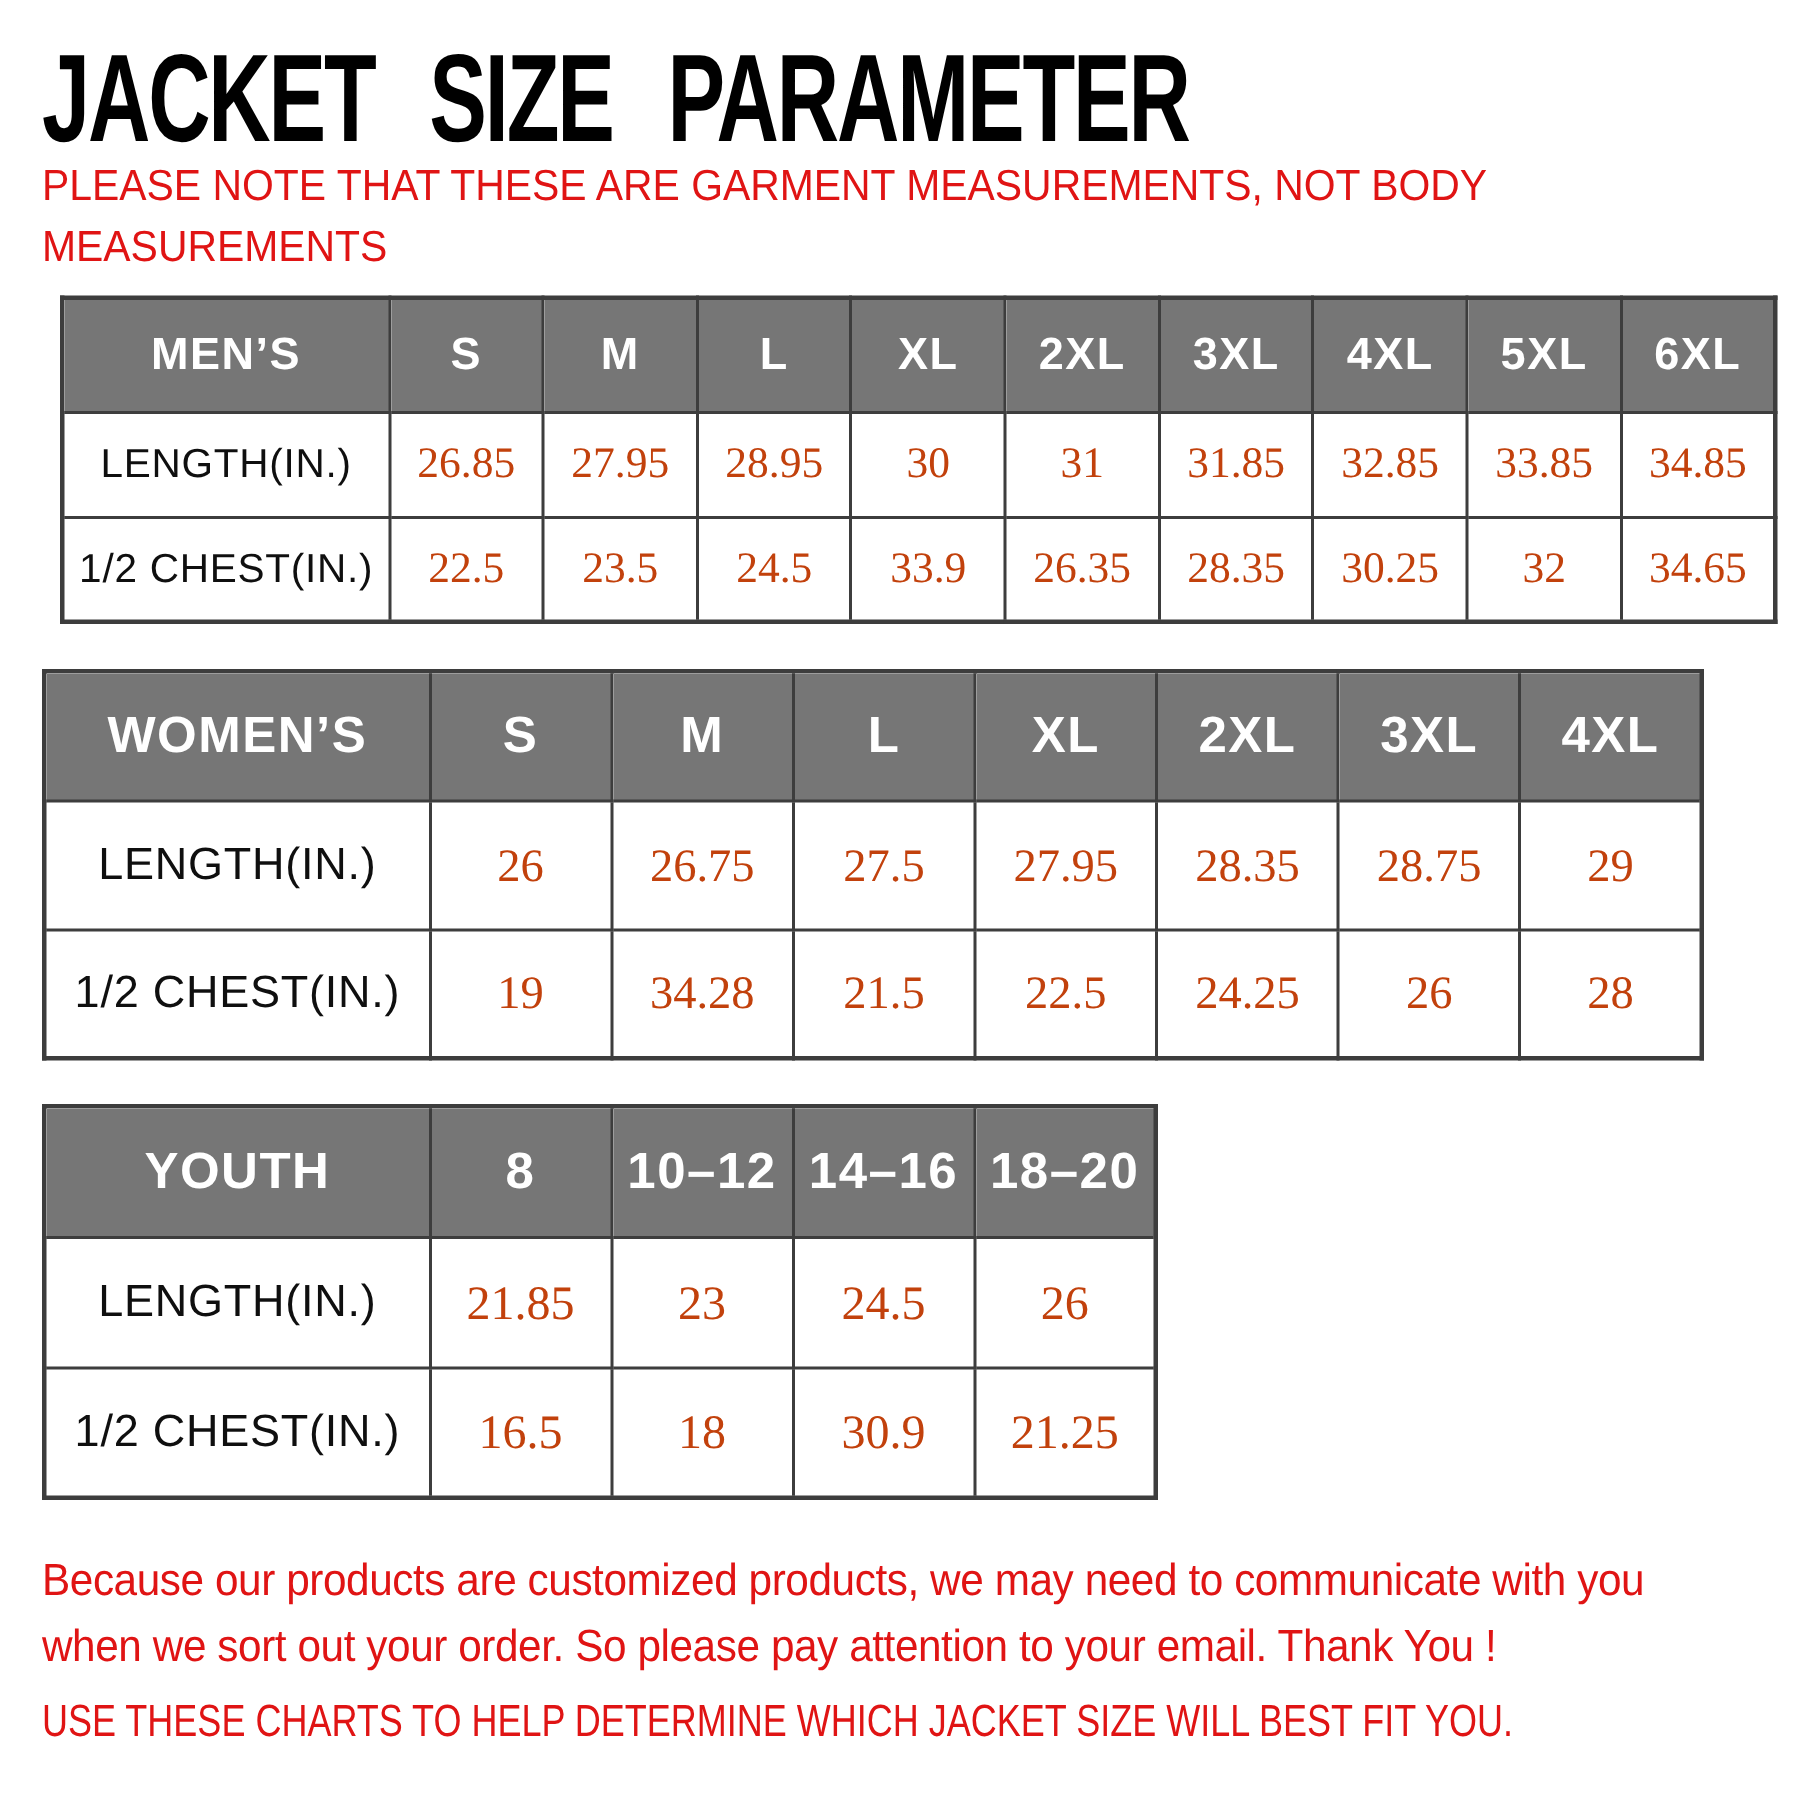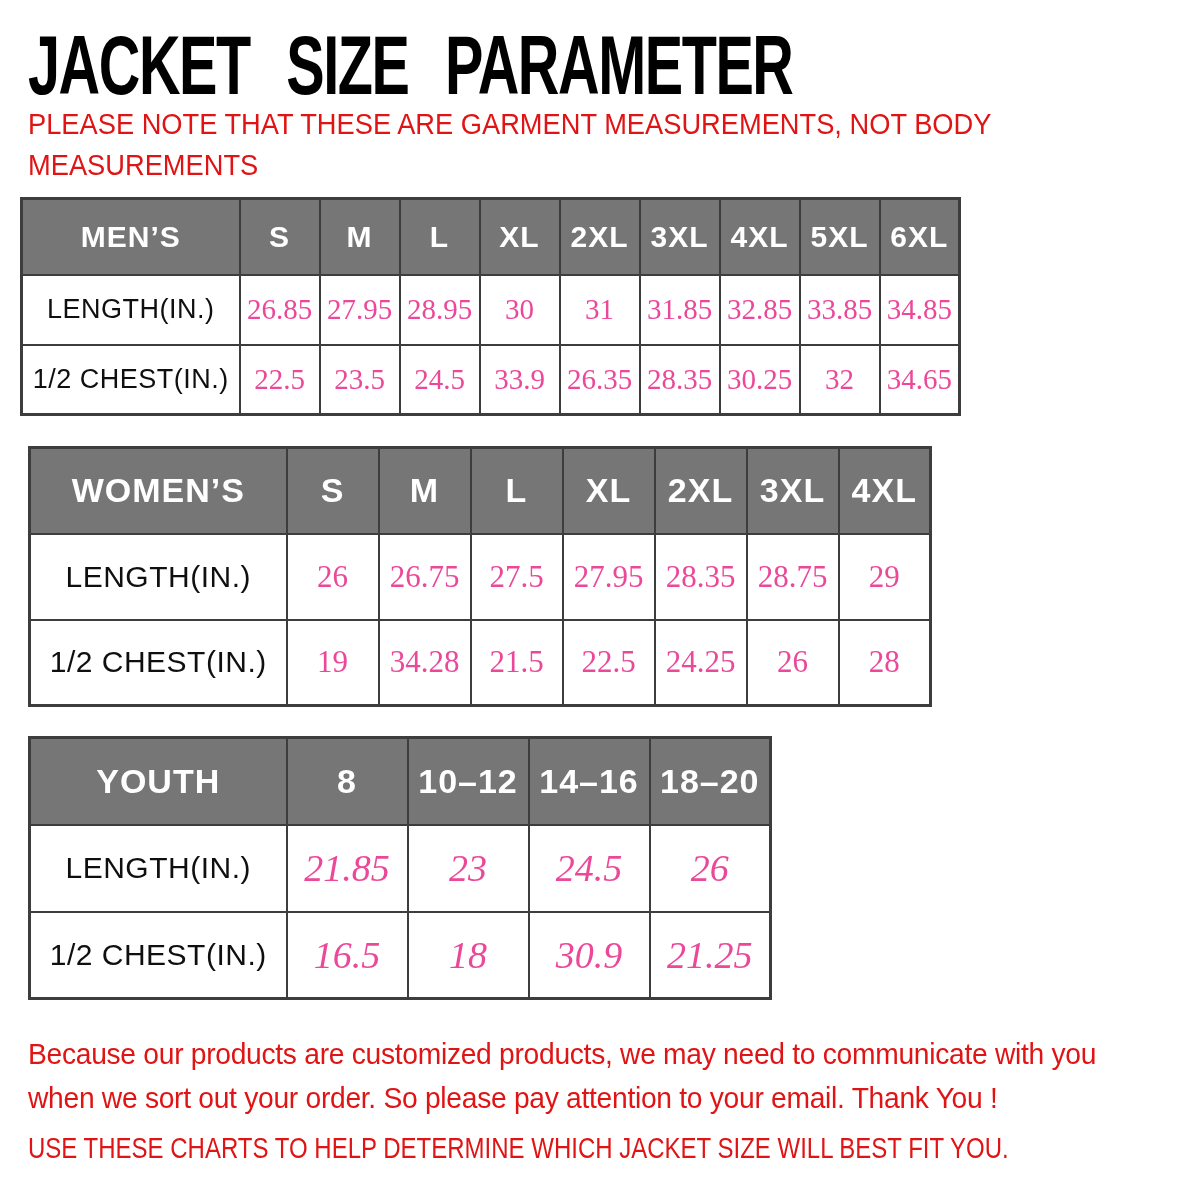--- a/index.html
+++ b/index.html
@@ -28,45 +28,45 @@
     border:3px solid var(--border);
   }
   .size-table th,.size-table td{
     border:2px solid var(--border);text-align:center;vertical-align:middle;
     overflow:hidden;
   }
   .size-table thead th{
     background:var(--gray);color:var(--headtext);font-weight:bold;letter-spacing:1px;
   }
   .row-label{font-weight:normal;color:var(--ink);letter-spacing:0.5px;}
-  .num-cell{font-family:"Liberation Serif",serif;font-weight:normal;color:#ec4899;margin-top:36px;}
-
-  .tbl-mens{left:20px;top:197px;width:941px;}
+  .num-cell{font-family:"Liberation Serif",serif;font-weight:normal;color:#c2410c;margin-top:36px;}
+
+  .tbl-mens{left:40px;top:197px;width:1145px;}
   .tbl-mens .c0{width:218px;}
   .tbl-mens .hdr-row{height:76px;}
   .tbl-mens .data-row{height:70px;}
   .tbl-mens thead th{font-size:30px;}
   .tbl-mens .row-label{font-size:27px;}
   .tbl-mens .num-cell{font-size:29px;}
 
-  .tbl-womens{left:28px;top:446px;width:904px;}
+  .tbl-womens{left:28px;top:446px;width:1108px;}
   .tbl-womens .c0{width:257px;}
   .tbl-womens .hdr-row{height:86px;}
   .tbl-womens .data-row{height:86px;}
   .tbl-womens thead th{font-size:34px;}
   .tbl-womens .row-label{font-size:30px;}
   .tbl-womens .num-cell{font-size:31px;}
 
   .tbl-youth{left:28px;top:736px;width:744px;}
   .tbl-youth .c0{width:257px;}
   .tbl-youth .hdr-row{height:87px;}
   .tbl-youth .data-row{height:87px;}
   .tbl-youth thead th{font-size:34px;}
   .tbl-youth .row-label{font-size:30px;}
-  .tbl-youth .num-cell{font-size:38px;font-style:italic;}
+  .tbl-youth .num-cell{font-size:32px;}
 
   .footer-para{
     position:absolute;left:28px;top:1032px;color:var(--red);
     font-size:30px;line-height:44px;white-space:nowrap;
     transform:scaleX(0.94);transform-origin:0 0;letter-spacing:-0.3px;
   }
   .footer-line{
     position:absolute;left:28px;top:1130px;color:var(--red);
     font-size:30px;line-height:36px;white-space:nowrap;
     transform:scaleX(0.80);transform-origin:0 0;

